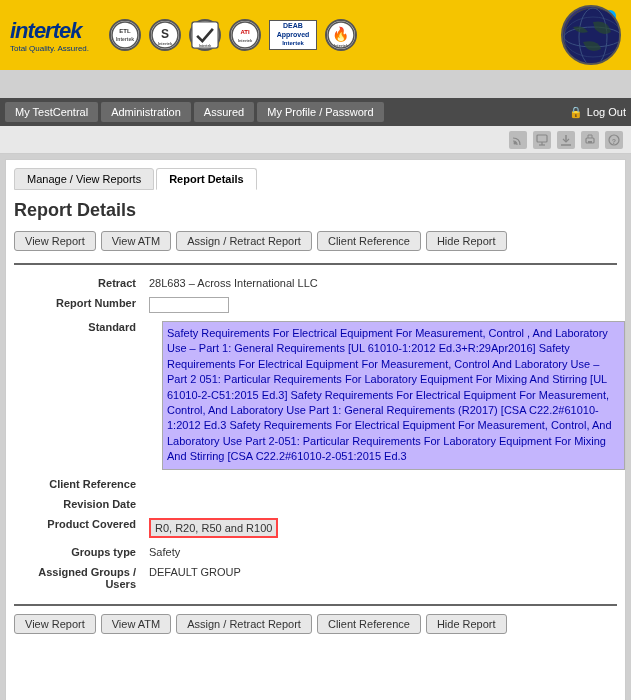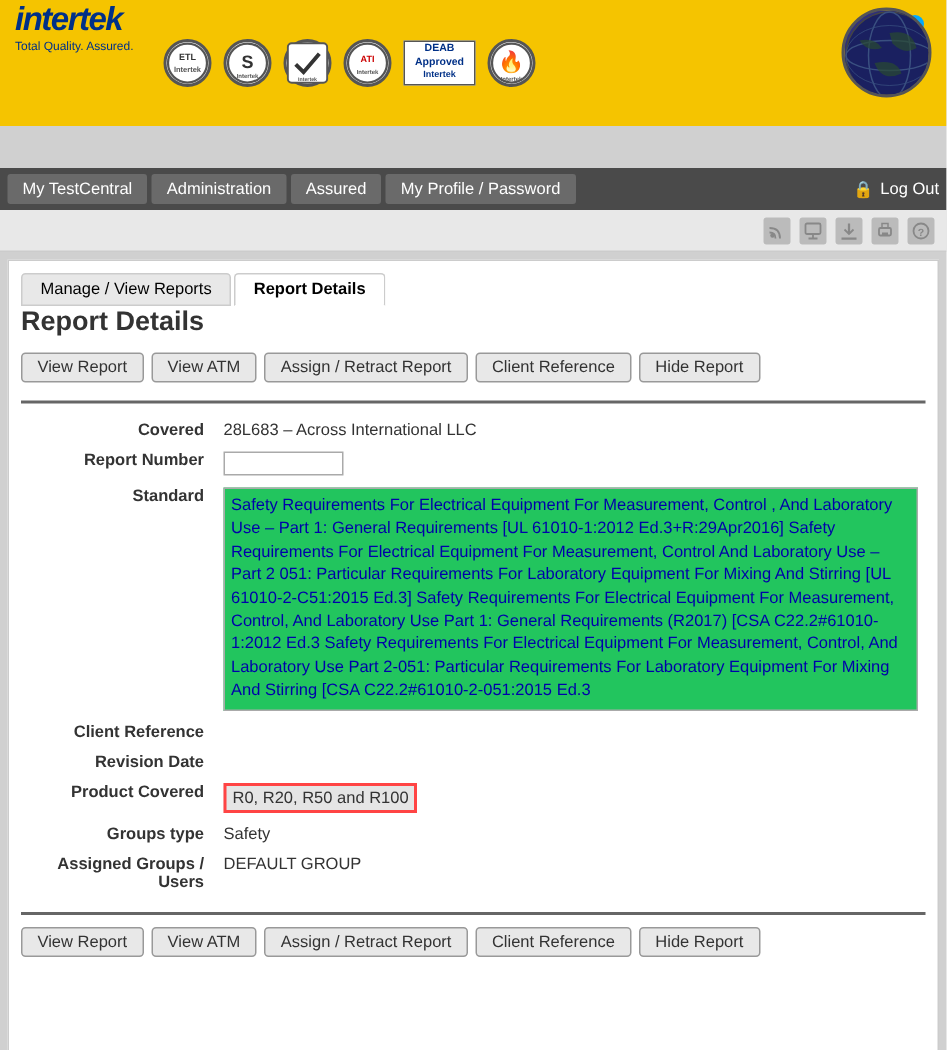--- a/index.html
+++ b/index.html
@@ -1,22 +1,23 @@
 <!DOCTYPE html>
 <html><head>
   <meta charset="utf-8">
   <style>
     * { box-sizing: border-box; margin: 0; padding: 0; }
     body { font-family: Arial, sans-serif; font-size: 12px; background: #d0d0d0; width: 631px; min-height: 700px; }
 
     
     .header {
       background: #f5c400;
-      height: 84px;
-      display: flex;
+      height: 70px;
+      display: flex;
+      align-items: center;
       padding: 0 10px;
       position: relative;
     }
     .logo-area {
       display: flex;
       flex-direction: column;
     }
     .logo-text {
       font-size: 22px;
       font-weight: bold;
@@ -126,20 +127,21 @@
       background: white;
       margin: 5px;
       padding: 8px;
       border: 1px solid #ccc;
       min-height: 570px;
     }
 
     
     .tabs {
       display: flex;
+      margin-bottom: 10px;
     }
     .tab {
       padding: 4px 12px;
       border: 1px solid #ccc;
       font-size: 11px;
       cursor: pointer;
       background: #e8e8e8;
       border-radius: 3px 3px 0 0;
     }
     .tab.active {
@@ -198,22 +200,23 @@
       vertical-align: top;
     }
 
     
     .standard-box {
       border: 1px solid #aaa;
       padding: 4px;
       font-size: 11px;
       color: #00a;
       line-height: 1.4;
-      background: #22c55e;
+      background: #c4b5fd;
       width: 100%;
+      margin-left: 13px;
     }
 
     
     .highlighted-input {
       border: 2px solid #ff4444;
       padding: 2px 4px;
       font-size: 11px;
       background: #e5e5e5;
       display: inline-block;
     }
@@ -365,21 +368,21 @@
     <button class="btn">Assign / Retract Report</button>
     <button class="btn">Client Reference</button>
     <button class="btn">Hide Report</button>
   </div>
 
   <hr class="section-divider">
 
   <table class="form-table">
     <tbody>
         <tr>
-      <td>Covered</td>
+      <td>Retract</td>
       <td>28L683 – Across International  LLC</td>
     </tr>
     <tr>
       <td>Report Number</td>
       <td>
         <input type="text" style="border: 1px solid rgb(170, 170, 170); font-size: 11px; width: 80px; padding: 1px 3px;">
       </td>
     </tr>
     <tr>
       <td>Standard</td>

